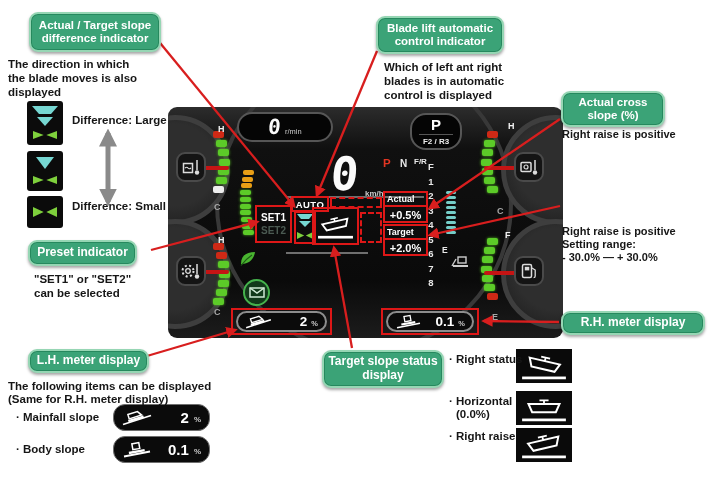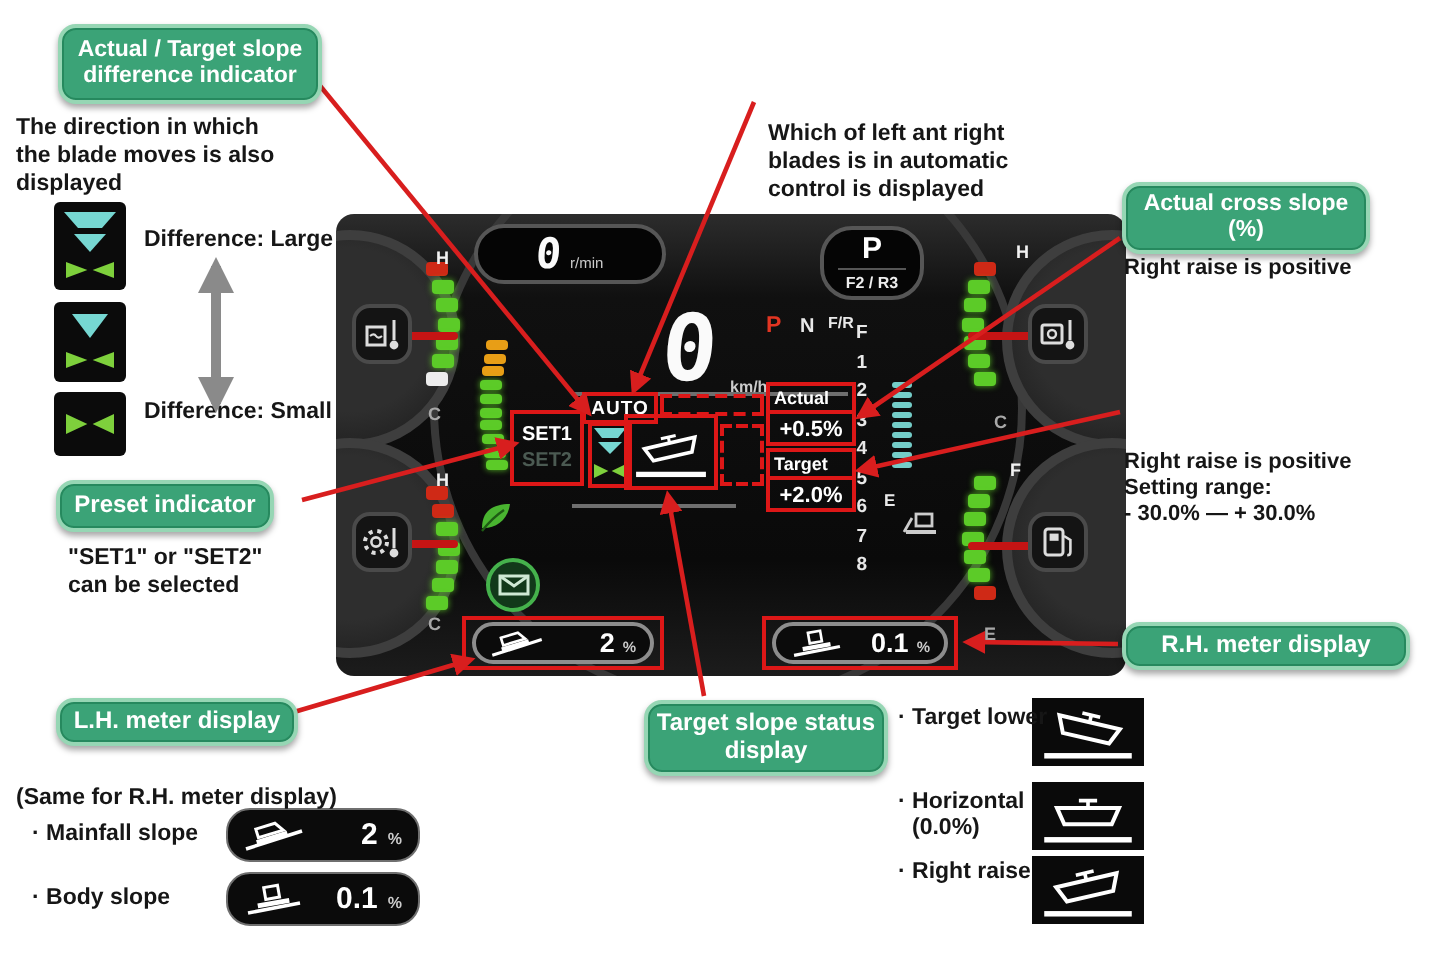--- a/index.html
+++ b/index.html
@@ -43,21 +43,24 @@
   .arrows{position:absolute;left:0;top:0;z-index:55;pointer-events:none;}
 </style>
 </head>
 <body>
 
 <div class="page">
 
   <div class="callout" style="left:29px;top:12px;width:132px;min-height:40px">
     <span>Actual / Target slope difference indicator</span>
   </div>
-  <div class="callout" style="left:561px;top:91px;width:124px;min-height:34px">
+  <div class="callout" style="left:376px;top:16px;width:128px;min-height:38px">
+    <span>Blade lift automatic control indicator</span>
+  </div>
+  <div class="callout" style="left:561px;top:91px;width:104px;min-height:34px">
     <span>Actual cross slope (%)</span>
   </div>
   <div class="callout" style="left:561px;top:311px;width:144px;min-height:24px;font-size:12px">
     <span>R.H. meter display</span>
   </div>
   <div class="callout" style="left:28px;top:240px;width:109px;min-height:26px;font-size:12px">
     <span>Preset indicator</span>
   </div>
   <div class="callout" style="left:28px;top:349px;width:121px;min-height:24px;font-size:12px">
     <span>L.H. meter display</span>
@@ -69,20 +72,21 @@
   <div class="desc" style="left:8px;top:57px;width:137px">The direction in which the blade moves is also displayed</div>
   <div class="desc" style="left:72px;top:113px">Difference: Large</div>
   <div class="desc" style="left:72px;top:199px">Difference: Small</div>
   <div class="desc" style="left:384px;top:60px;width:137px">Which of left ant right blades is in automatic control is displayed</div>
   <div class="desc" style="left:562px;top:128px;width:155px;font-size:11px">Right raise is positive</div>
   <div class="desc" style="left:562px;top:225px;font-size:11px">Right raise is positive</div>
   <div class="desc" style="left:562px;top:238px;font-size:11px">Setting range:</div>
   <div class="desc" style="left:562px;top:251px;font-size:11px">- 30.0% — + 30.0%</div>
   <div class="desc" style="left:34px;top:272px">"SET1" or "SET2"</div>
   <div class="desc" style="left:34px;top:286px">can be selected</div>
+  <div class="desc" style="left:8px;top:379px;width:240px">The following items can be displayed</div>
   <div class="desc" style="left:8px;top:392px;width:240px">(Same for R.H. meter display)</div>
   <div class="desc" style="left:16px;top:410px">· Mainfall slope</div>
   <div class="desc" style="left:16px;top:442px">· Body slope</div>
 
   <div class="blk" style="left:27px;top:101px;width:36px;height:44px">
     <svg width="30" height="38" viewBox="0 0 30 38">
       <polygon points="2,2 28,2 21,10 9,10" fill="#76d7d2"></polygon>
       <polygon points="7,13 23,13 15,22" fill="#76d7d2"></polygon>
       <path d="M3,27 L13.7,31 L3,35 Z M27,27 L16.3,31 L27,35 Z" fill="#7ed03c"></path>
     </svg>
@@ -115,21 +119,21 @@
       <path d="M2,15.5 L28,10.5" stroke="#fff" stroke-width="1.8" fill="none"></path>
       <g transform="rotate(-10 15 9)">
         <rect x="11" y="2" width="7" height="6" fill="none" stroke="#fff" stroke-width="1.5"></rect>
         <path d="M6.5,10.5 L22.5,10.5" stroke="#fff" stroke-width="2.4"></path>
       </g>
     </svg>
     <span class="pval">0.1</span>
     <span class="punit">%</span>
   </div>
 
-  <div class="desc" style="left:449px;top:352px">· Target lower</div>
+  <div class="desc" style="left:449px;top:352px">· Right status</div>
   <div class="bicon" style="left:516px;top:349px;width:56px;height:34px">
     <svg width="52" height="31" viewBox="0 0 54 34">
       <g transform="rotate(13 27 15)">
         <path d="M10,11 L44,11 L40,20 L14,20 Z" fill="none" stroke="#fff" stroke-width="2.2"></path>
         <path d="M22,7 L32,7 M27,7 L27,11" stroke="#fff" stroke-width="2" fill="none"></path>
       </g>
       <rect x="3" y="28" width="48" height="3" fill="#fff"></rect>
     </svg>
   </div>
   <div class="desc" style="left:449px;top:394px">· Horizontal</div>

